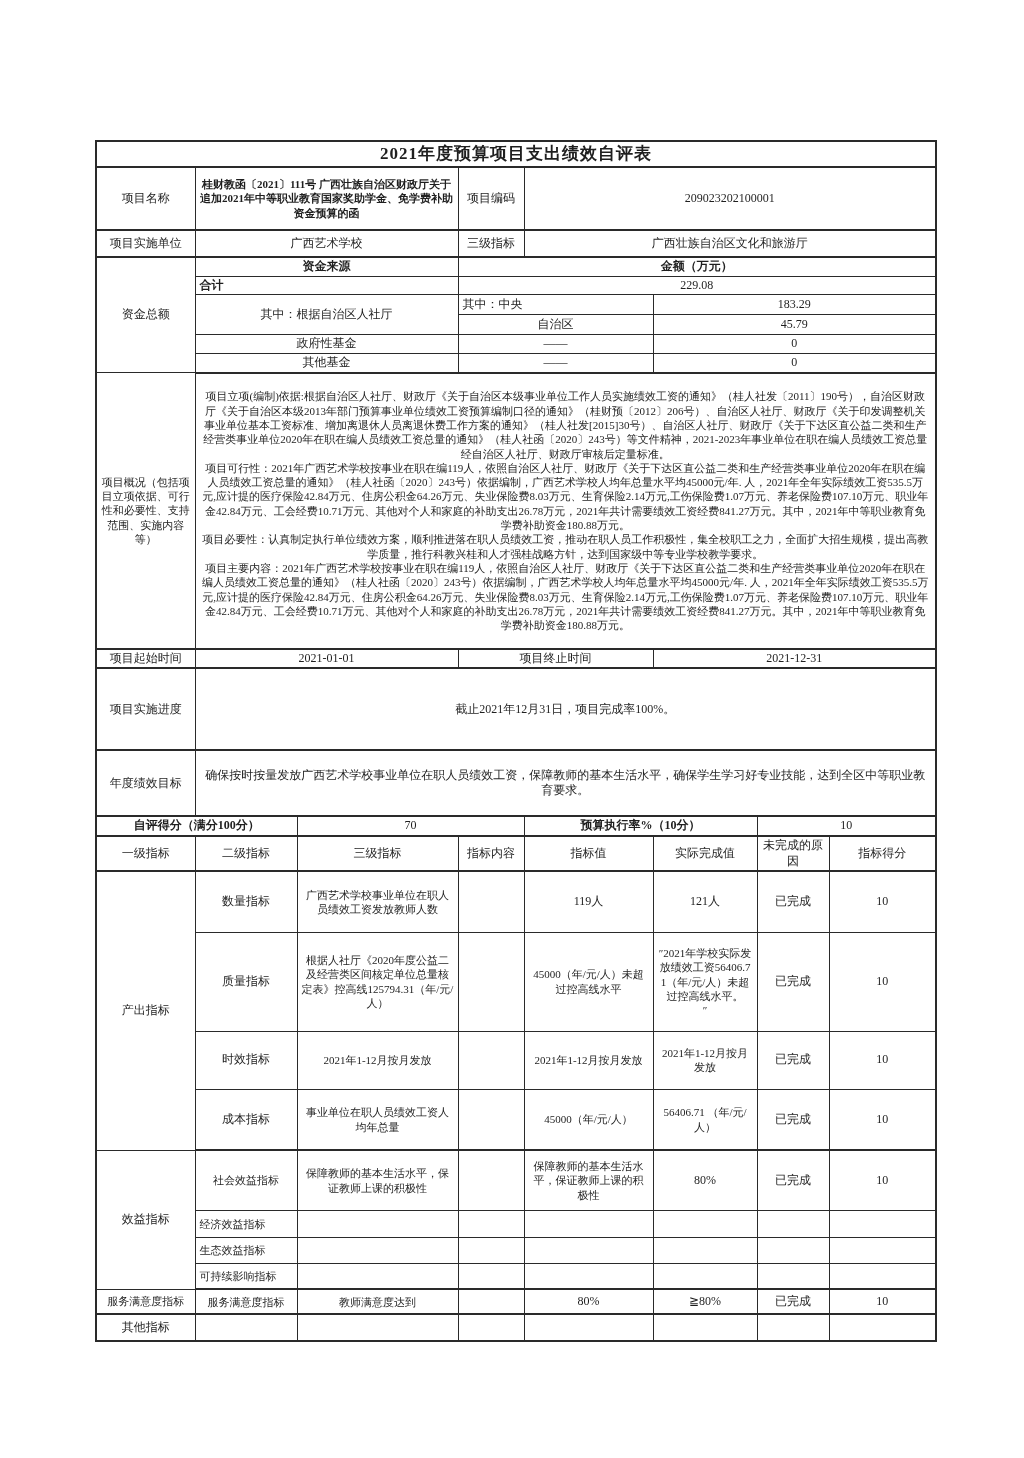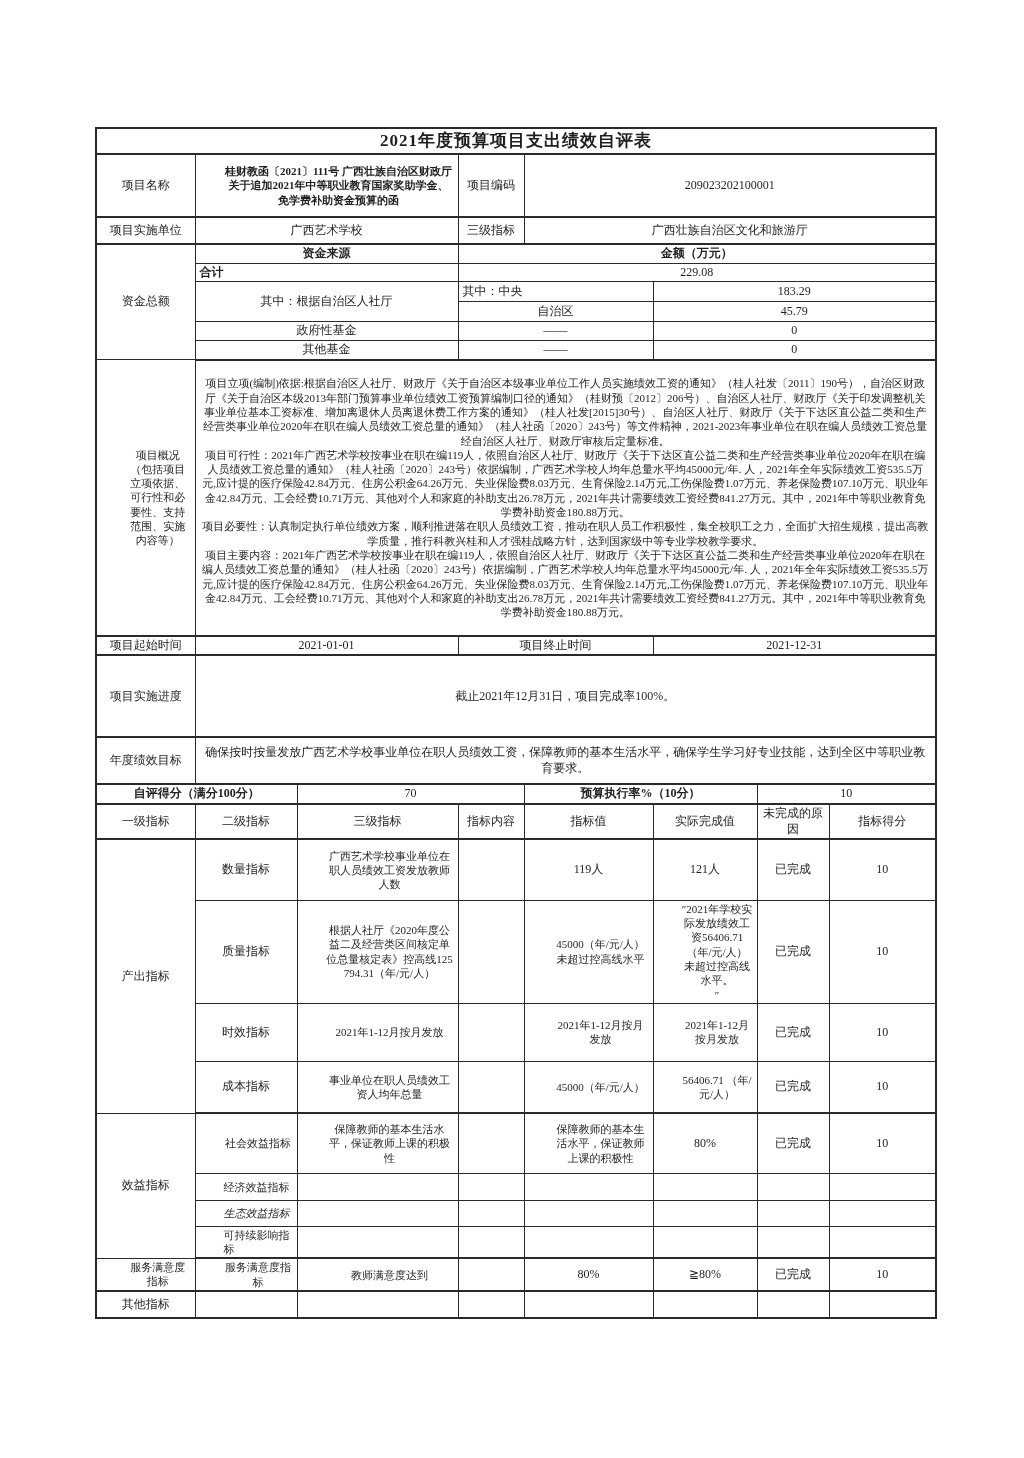--- a/index.html
+++ b/index.html
@@ -1,50 +1,50 @@
 <!DOCTYPE html>
 <html><head>
 <meta charset="utf-8">
 <style>
   html,body{margin:0;padding:0;}
   body{
     width:1024px;height:1458px;background:#ffffff;position:relative;
     font-family:"Liberation Serif","DejaVu Serif",serif;color:#1f1f1f;
   }
-  .sheet{position:absolute;left:95px;top:127px;}
+  .sheet{position:absolute;left:95px;top:140px;}
   table{
     border-collapse:collapse;table-layout:fixed;width:840px;
     border:2px solid #2a2a2a;
   }
   td{
     border:1px solid #2a2a2a;
     text-align:center;vertical-align:middle;
     padding:1px 4px;font-size:12px;line-height:1.3;
     overflow:hidden;word-break:break-all;
   }
   tr.sep td{border-bottom-width:2px;}
   .title-cell{font-size:17px;font-weight:bold;letter-spacing:1px;}
   .bold{font-weight:bold;}
   .left{text-align:left;}
-  .small{font-size:11px;padding-left:28px;}
+  .small{font-size:11px;}
   .preline{white-space:pre-line;}
   .ovr-box{
     height:272px;display:flex;flex-direction:column;justify-content:center;
     font-size:11px;line-height:1.3;
   }
   .ovr-box p{margin:0;padding:0 2px;text-align:center;}
   
   .rh-title{height:24px;} .rh-name{height:63px;} .rh-unit{height:27px;}
   .rh-fh{height:16px;} .rh-f1{height:16px;} .rh-f2{height:20px;}
   .rh-f3{height:20px;} .rh-f4{height:19px;} .rh-f5{height:15px;}
-  .rh-dates{height:17px;} .rh-prog{height:82px;} .rh-goal{height:47px;}
+  .rh-dates{height:17px;} .rh-prog{height:82px;} .rh-goal{height:66px;}
   .rh-score{height:13px;padding-left:6px;} .rh-ihead{height:26px;}
   .rh-r1{height:61px;} .rh-r2{height:99px;} .rh-r3{height:58px;}
-  .rh-r4{height:52px;margin-left:41px;} .rh-r5{height:60px;} .rh-r6{height:27px;}
-  .rh-r7{height:26px;font-style:italic;} .rh-r8{height:26px;border-radius:6px;} .rh-r9{height:25px;}
+  .rh-r4{height:61px;margin-left:41px;} .rh-r5{height:60px;} .rh-r6{height:27px;}
+  .rh-r7{height:26px;} .rh-r8{height:26px;border-radius:6px;} .rh-r9{height:25px;}
   .rh-r10{height:27px;}
 </style>
 </head>
 <body>
 
 <div class="sheet">
 <table>
   <colgroup>
     <col style="width:99px">
         <col style="width:102px">

